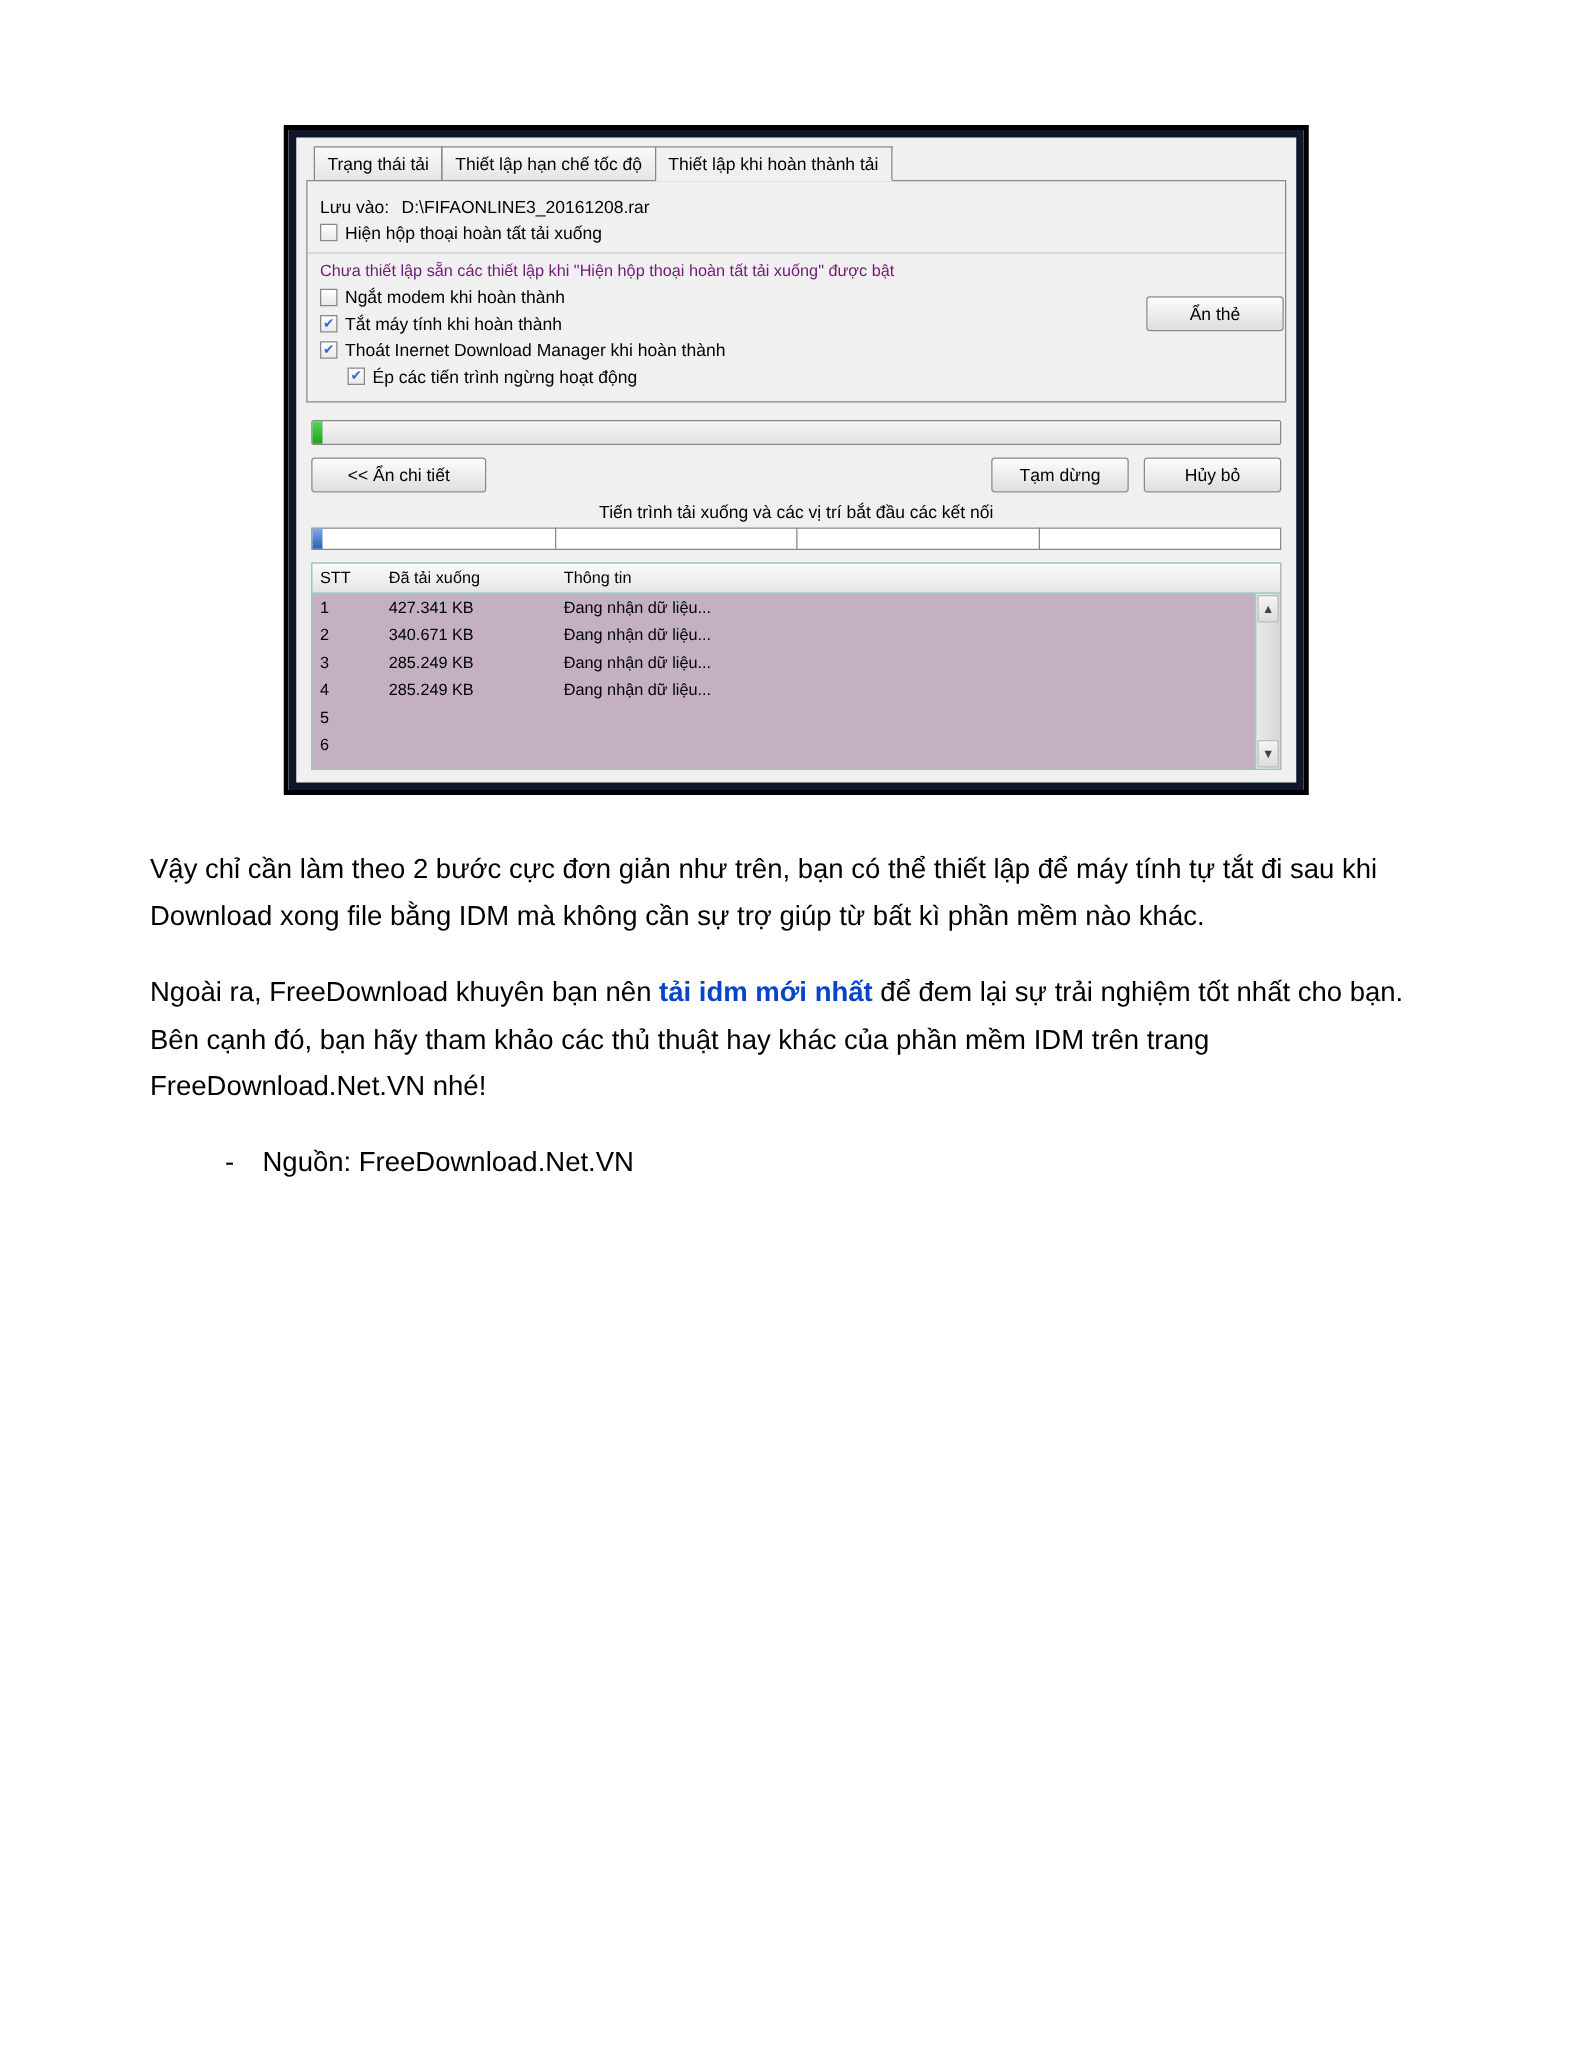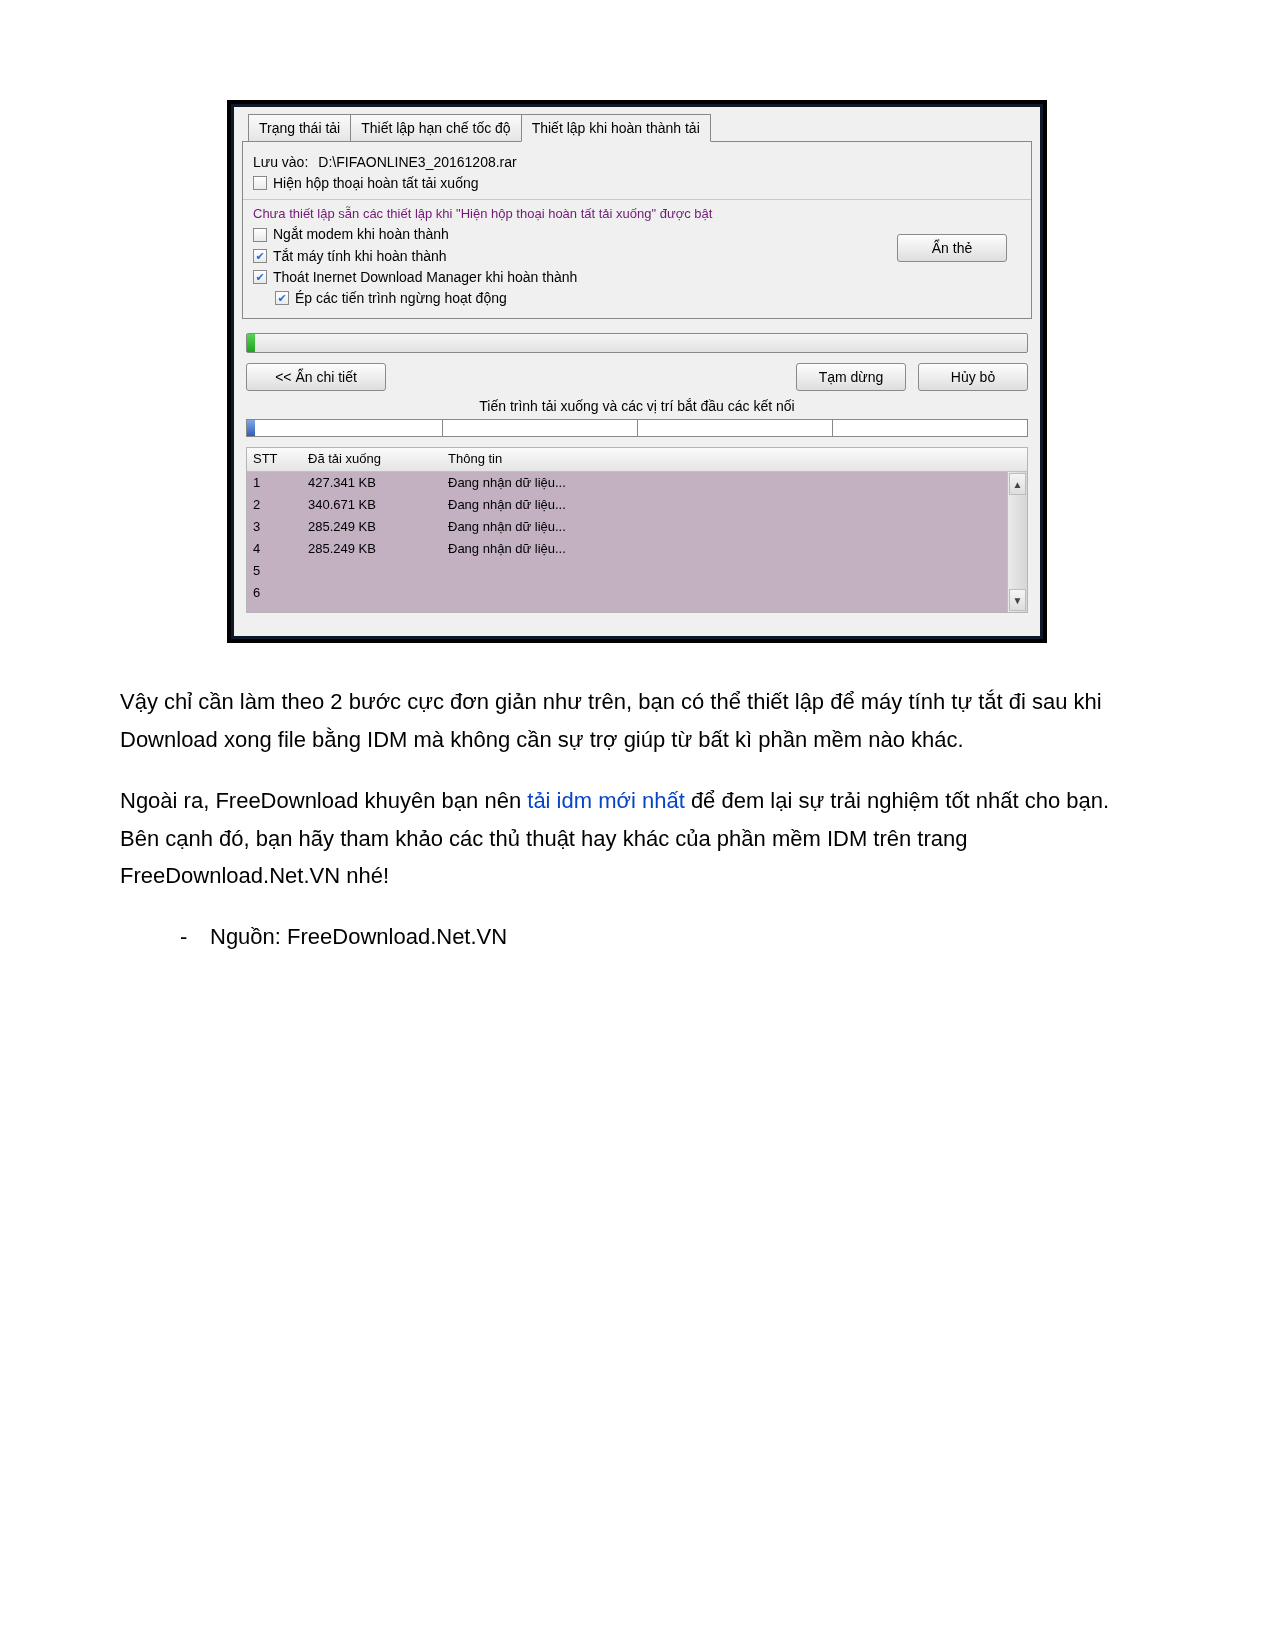--- a/index.html
+++ b/index.html
@@ -17,23 +17,23 @@
     margin: 0 auto 40px auto;
     width: 820px;
     border: 4px solid #000;
     background: #fff;
     font-family: Tahoma, Arial, sans-serif;
     font-size: 14px;
     color: #000;
     line-height: 1.3;
   }
   .dialog-inner {
-    border: 3px solid #0f172a;
+    border: 6px solid #0f172a;
     background: #f0f0f0;
-    padding: 6px 8px 23px 8px;
+    padding: 6px 8px 10px 8px;
   }
   .tabstrip { display:flex; margin-left:6px; }
   .tab {
     padding: 4px 10px;
     font-size:14px;
     border: 1px solid #888;
     background: linear-gradient(to bottom, #fafafa, #e5e5e5);
     margin-right:-1px;
     cursor:pointer;
     position:relative;
@@ -74,21 +74,21 @@
     justify-content:center;
     min-width:110px;
     height:28px;
     padding:0 18px;
     border:1px solid #8a8a8a;
     border-radius:3px;
     background: linear-gradient(to bottom,#fdfdfd,#dedede);
     font-size:14px;
     cursor:pointer;
   }
-  .btn-right { position:absolute; right:24px; top: 92px;}
+  .btn-right { position:absolute; right:1px; top: 92px;}
   .progressbar-outer {
     margin: 14px 4px 10px 4px;
     height:20px;
     border:1px solid #888;
     background: linear-gradient(to bottom,#f6f6f6,#e2e2e2);
     position:relative;
     border-radius:2px;
   }
   .progressbar-fill {
     position:absolute; left:0; top:0; bottom:0;
@@ -119,21 +119,21 @@
   .tbody-wrap { display:flex; }
   .tbody { flex:1; background:#c3b1c2; min-height:140px; }
   .trow { display:flex; padding: 2px 6px; font-size:13px; height:22px; align-items:center; }
   .trow .c1 { width:55px; }
   .trow .c2 { width:140px; }
   .trow .c3 { flex:1; }
   .vscroll { width:20px; background:linear-gradient(to right,#eaeaea,#d6d6d6); border-left:1px solid #bfbfbf; display:flex; flex-direction:column; justify-content:space-between;}
   .sarrow { height:22px; display:flex; align-items:center; justify-content:center; font-size:10px; color:#444; background:linear-gradient(to bottom,#f5f5f5,#ddd); border:1px solid #bdbdbd; margin:1px;}
   
   .article p { margin: 0 0 24px 0; }
-  .article a.bluebold { color:#0645c9; font-weight:normal; text-decoration:none; }
+  .article a.bluebold { color:#0645c9; font-weight:bold; text-decoration:none; }
   ul.dash { list-style:none; padding-left:60px; margin-top:10px;}
   ul.dash li { position:relative; margin:4px 0; padding-left:30px;}
   ul.dash li::before { content:"-"; position:absolute; left:0; }
 </style>
 </head>
 <body>
 
 <div class="dialog-wrapper">
   <div class="dialog-inner">
     <div class="tabstrip">

